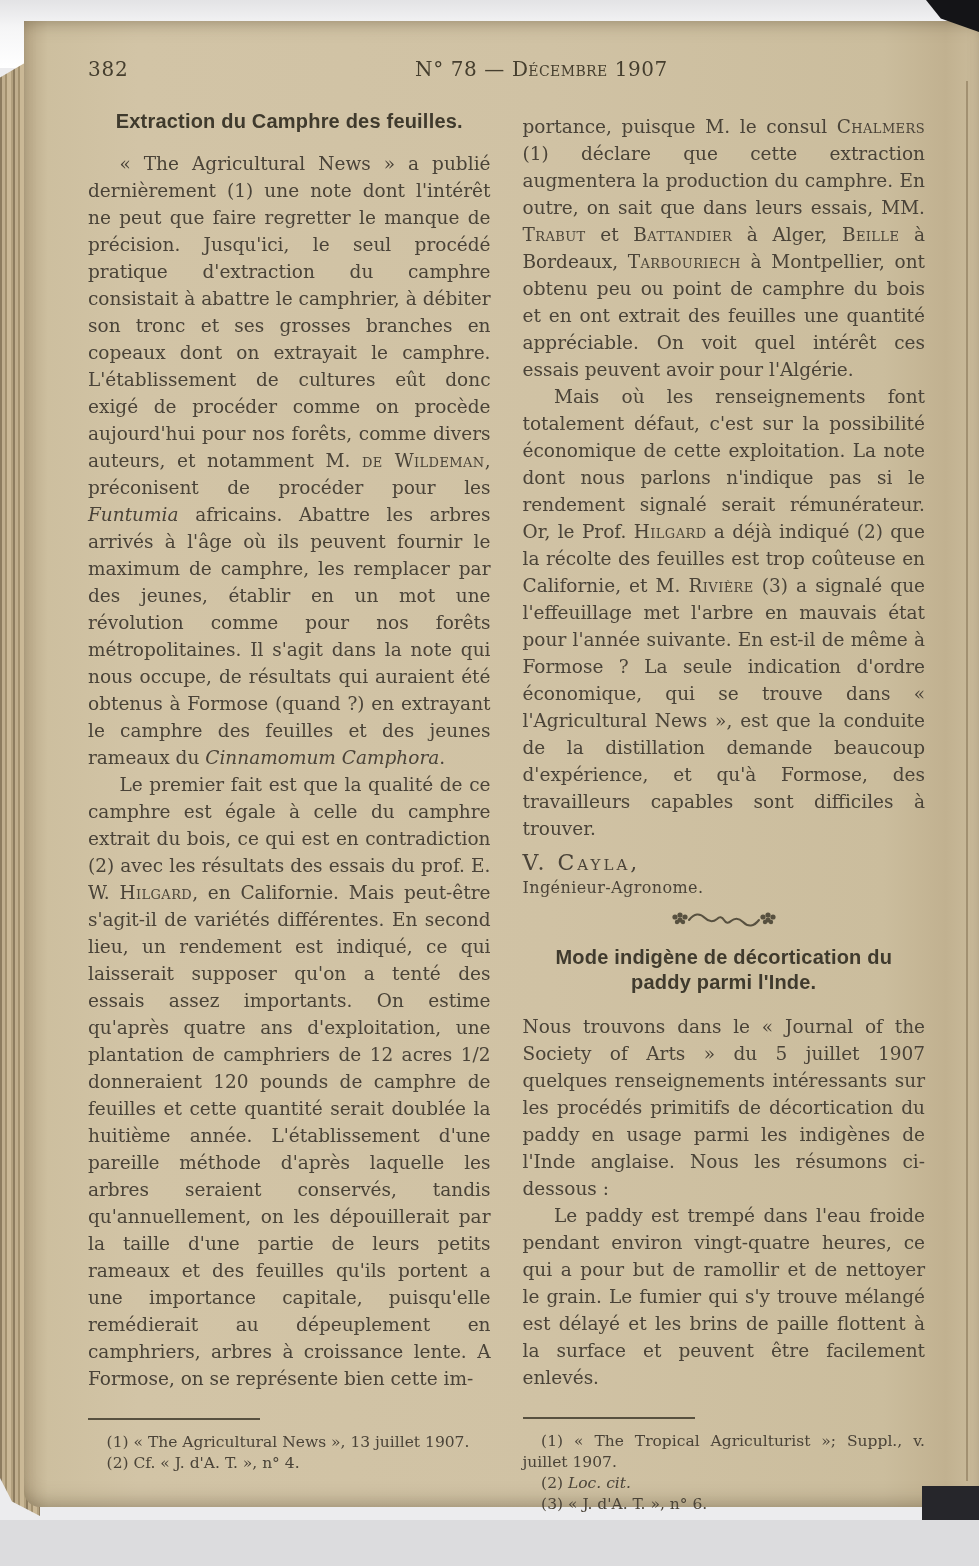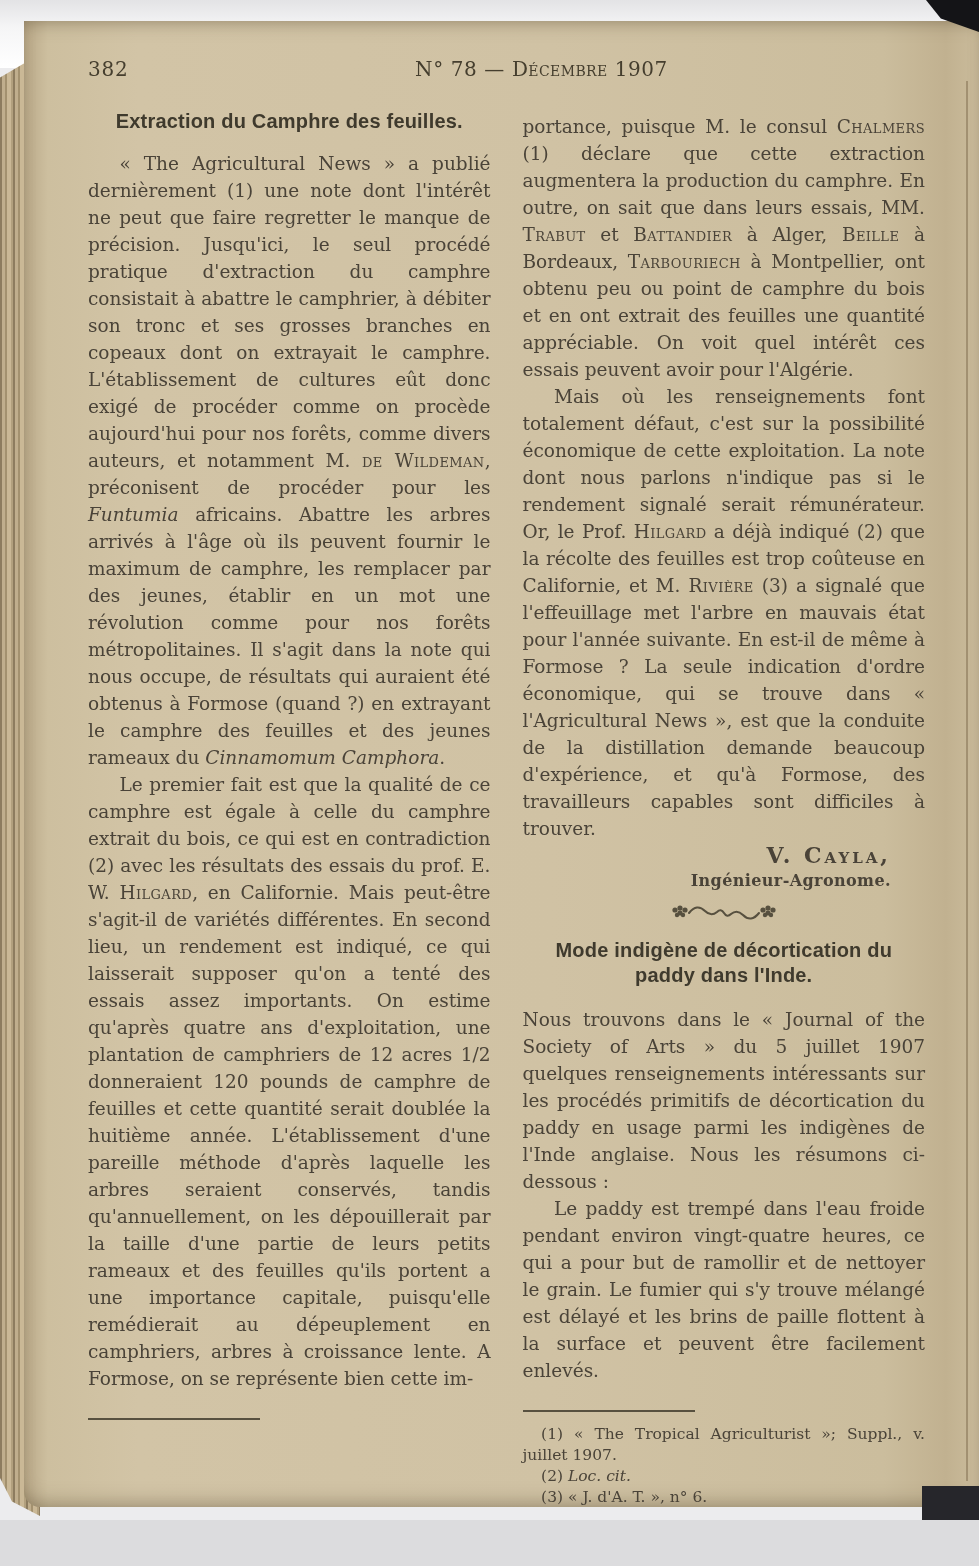--- a/index.html
+++ b/index.html
@@ -52,21 +52,21 @@
       margin:4px 6px 16px;letter-spacing:.2px;}
   .art-head.second{margin:10px 2px 18px;}
 
   .paras p{margin:0;font-size:18.5px;line-height:27px;text-align:justify;
       text-indent:1.7em;color:#4a4338;}
   .cont .paras p:first-child{text-indent:0;margin-top:8px;}
 
   .sc{font-variant:small-caps;letter-spacing:.4px;}
   .it{font-style:italic;}
 
-  .signature{text-align:right;margin:0 34px 2px 0;font-weight:bold;}
+  .signature{text-align:left;margin:8px 34px 2px 0;}
   .sig-name{font-variant:small-caps;font-size:22px;letter-spacing:3px;color:#4a4338;}
   .sig-role{font-size:16px;margin-top:3px;letter-spacing:.4px;color:#4a4338;}
 
   .ornament{text-align:center;margin:12px 0 10px;}
 
   .footnotes{margin-top:26px;}
   .fn-rule{width:172px;height:0;border-top:2px solid #57503f;margin:0 0 12px;}
   .footnotes p{margin:0;font-size:15.5px;line-height:1.35;text-align:justify;
       text-indent:1.2em;color:#4a4338;}
 </style>
@@ -94,20 +94,24 @@
       <div class="cols">
 
         <div class="col">
           <div class="art-head">Extraction du Camphre des feuilles.</div>
           <div class="paras">
               <p>« The Agricultural News » a publié dernièrement (1)  une note dont l'intérêt ne peut que faire regretter le manque de précision. Jusqu'ici, le seul procédé pratique d'extraction du camphre consistait à abattre le camphrier, à débiter son tronc et ses grosses branches en copeaux dont on extrayait le camphre. L'établissement de cultures eût donc exigé de procéder comme on procède aujourd'hui pour nos forêts, comme divers auteurs, et notamment M. <span class="sc">de Wildeman</span>, préconisent de procéder pour les <span class="it">Funtumia</span> africains. Abattre les arbres arrivés à l'âge où ils peuvent fournir le maximum de camphre, les remplacer par des jeunes, établir en un mot une révolution comme pour nos forêts métropolitaines. Il s'agit dans la note qui nous occupe, de résultats qui auraient été obtenus à Formose (quand ?) en extrayant le camphre des feuilles et des jeunes rameaux du <span class="it">Cinnamomum Camphora</span>.</p>
               <p>Le premier fait est que la qualité de ce camphre est égale à celle du camphre extrait du bois, ce qui est en contradiction (2) avec les résultats des essais du prof. E. W. <span class="sc">Hilgard</span>, en Californie. Mais peut-être s'agit-il de variétés différentes. En second lieu, un rendement est indiqué, ce qui laisserait supposer qu'on a tenté des essais assez importants. On estime qu'après quatre ans d'exploitation, une plantation de camphriers de 12 acres 1/2 donneraient 120 pounds de camphre de feuilles et cette quantité serait doublée la huitième année. L'établissement d'une pareille méthode d'après laquelle les arbres seraient conservés, tandis qu'annuellement, on les dépouillerait par la taille d'une partie de leurs petits rameaux et des feuilles qu'ils portent a une importance capitale, puisqu'elle remédierait au dépeuplement en camphriers, arbres à croissance lente. A Formose, on se représente bien cette im-</p>
             </div>
           <div class="footnotes">
             <div class="fn-rule"></div>
+            <div>
+                <p>(1) « The Agricultural News », 13 juillet 1907.</p>
+                <p>(2) Cf. « J. d'A. T. », n° 4.</p>
+              </div>
           </div>
         </div>
 
         <div class="col cont">
           <div class="paras">
               <p>portance, puisque M. le consul <span class="sc">Chalmers</span> (1) déclare que cette extraction augmentera la production du camphre. En outre, on sait que dans leurs essais, MM. <span class="sc">Trabut</span> et <span class="sc">Battandier</span> à Alger, <span class="sc">Beille</span> à Bordeaux, <span class="sc">Tarbouriech</span> à Montpellier, ont obtenu peu ou point de camphre du bois et en ont extrait des feuilles une quantité appréciable. On voit quel intérêt ces essais peuvent avoir pour l'Algérie.</p>
               <p>Mais où les renseignements font totalement défaut, c'est sur la possibilité économique de cette exploitation. La note dont nous parlons n'indique pas si le rendement signalé serait rémunérateur. Or, le Prof. <span class="sc">Hilgard</span> a déjà indiqué (2) que la récolte des feuilles est trop coûteuse en Californie, et M. <span class="sc">Rivière</span> (3) a signalé que l'effeuillage met l'arbre en mauvais état pour l'année suivante. En est-il de même à Formose ? La seule indication d'ordre économique, qui se trouve dans « l'Agricultural News », est que la conduite de la distillation demande beaucoup d'expérience, et qu'à Formose, des travailleurs capables sont difficiles à trouver.</p>
             </div>
 
           <div class="signature">
@@ -128,21 +132,21 @@
                   <circle cx="103" cy="6" r="2.6"></circle>
                   <circle cx="103" cy="11" r="2.6"></circle>
                 <circle cx="108" cy="8" r="2.6"></circle>
                   <circle cx="100" cy="13" r="2.2"></circle>
                   <circle cx="106" cy="13" r="2.2"></circle>
               </g>
               <path d="M24 11 q8 -10 16 -2 q6 6 12 1 q4 -4 7 1 q3 5 7 1 q6 -5 12 1 q8 8 16 -2" fill="none" stroke="#57503f" stroke-width="2.1" stroke-linecap="round"></path>
             </svg>
           </div>
 
-          <div class="art-head second">Mode indigène de décortication du paddy dans l'Inde.</div>
+          <div class="art-head second">Mode indigène de décortication du paddy parmi l'Inde.</div>
           <div class="paras">
               <p>Nous trouvons dans le « Journal of the Society of Arts » du 5 juillet 1907 quelques renseignements intéressants sur les procédés primitifs de décortication du paddy en usage parmi les indigènes de l'Inde anglaise. Nous les résumons ci-dessous :</p>
               <p>Le paddy est trempé dans l'eau froide pendant environ vingt-quatre heures, ce qui a pour but de ramollir et de nettoyer le grain. Le fumier qui s'y trouve mélangé est délayé et les brins de paille flottent à la surface et peuvent être facilement enlevés.</p>
             </div>
 
           <div class="footnotes">
             <div class="fn-rule"></div>
             <div>
                 <p>(1) « The Tropical Agriculturist »; Suppl., v. juillet 1907.</p>
                 <p>(2) <span class="it">Loc. cit.</span></p>

